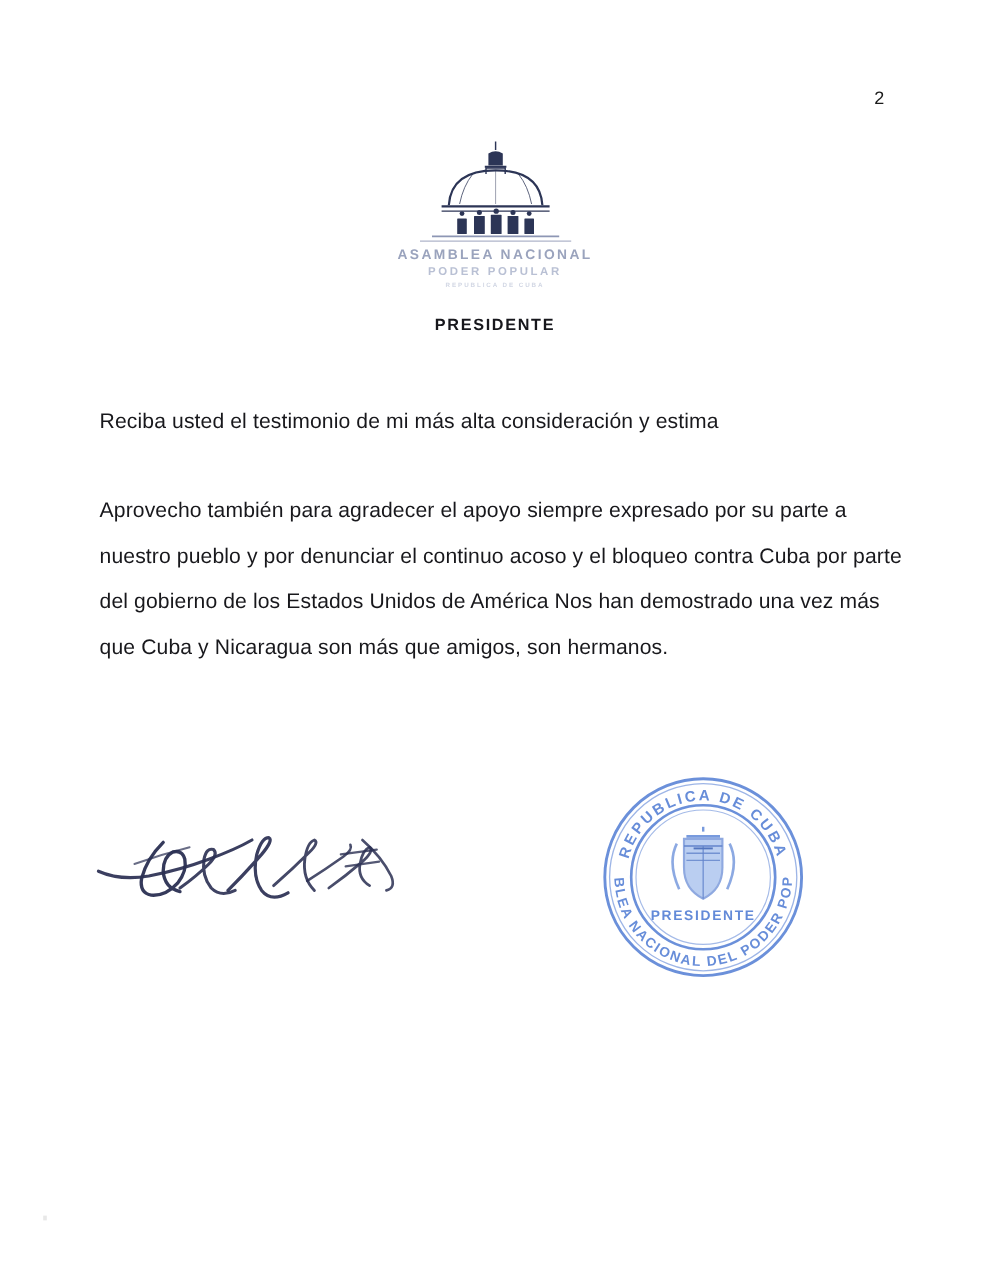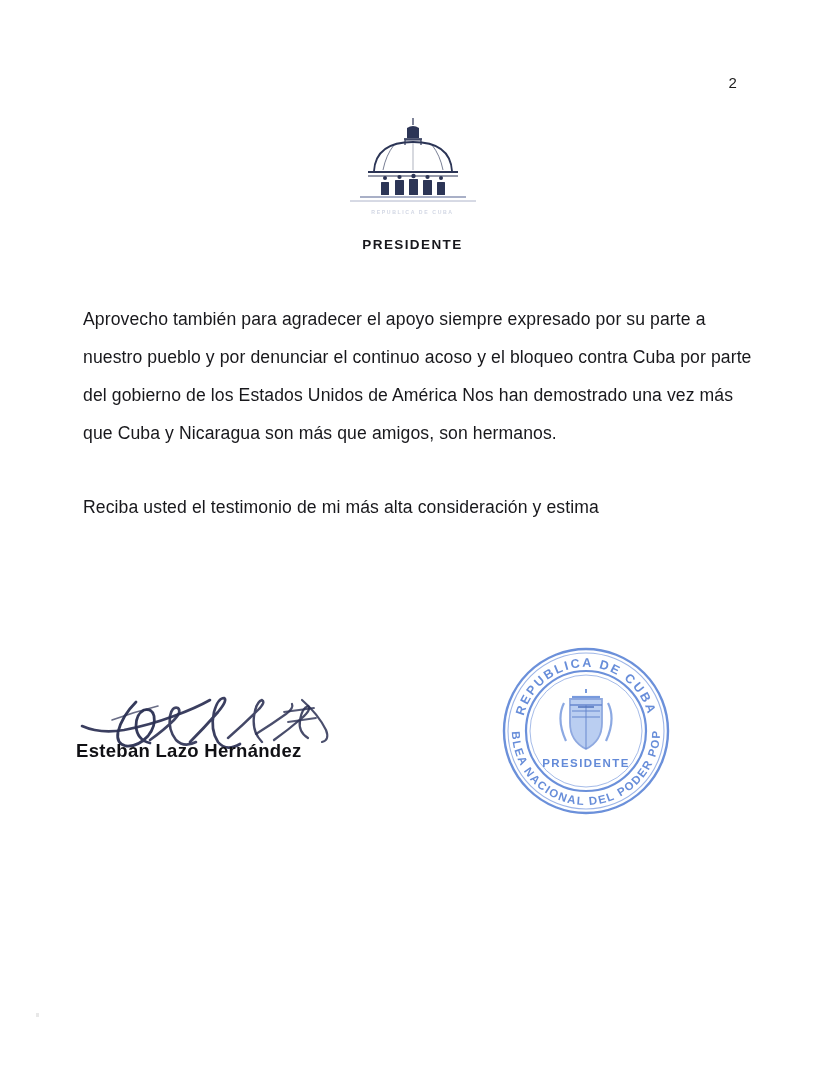--- a/index.html
+++ b/index.html
@@ -175,46 +175,47 @@
         <circle cx="89.5" cy="63" r="2.1"></circle>
         <circle cx="103" cy="64" r="2"></circle>
       </g>
 
       <g stroke="#8d96b4" fill="none">
         <path d="M22 83 L128 83" stroke-width="1.4"></path>
         <path d="M12 87 L138 87" stroke-width="1.0" opacity="0.7"></path>
       </g>
     </svg>
 
+    <div class="letterhead-org">ASAMBLEA NACIONAL</div>
+    <div class="letterhead-sub">PODER POPULAR</div>
     <div class="letterhead-micro">REPUBLICA DE CUBA</div>
     <div class="letterhead-title">PRESIDENTE</div>
   </div>
 
   <div class="body-block">
+    <p class="para para-closing">Reciba usted el testimonio de mi más alta consideración y estima</p>
     <p class="para">Aprovecho también para agradecer el apoyo siempre expresado por su parte a nuestro pueblo y por denunciar el continuo acoso y el bloqueo contra Cuba por parte del gobierno de los Estados Unidos de América Nos han demostrado una vez más que Cuba y Nicaragua son más que amigos, son hermanos.</p>
-    <p class="para para-closing">Reciba usted el testimonio de mi más alta consideración y estima</p>
   </div>
 
   <div class="signature-zone">
     <svg class="signature-ink" viewBox="0 0 260 72">
       <g fill="none" stroke="#2a2f52" stroke-linecap="round" stroke-linejoin="round">
         <path d="M4 36 Q22 44 46 40 Q72 35 96 26 Q118 18 132 10" stroke-width="2.6" opacity="0.92"></path>
         <path d="M58 12 Q44 26 40 42 Q38 54 48 56 Q60 57 70 46 Q78 36 76 26 Q74 18 66 20 Q58 24 58 36 Q59 50 72 53" stroke-width="2.8" opacity="0.95"></path>
         <path d="M72 50 Q86 40 96 30 Q104 22 100 18 Q94 16 92 26 Q90 40 98 50 Q106 58 118 52" stroke-width="2.6" opacity="0.9"></path>
         <path d="M112 52 Q126 38 140 22 Q150 10 146 8 Q140 8 136 22 Q132 40 140 52 Q148 62 162 54" stroke-width="2.7" opacity="0.92"></path>
         <path d="M150 48 Q166 34 180 20 Q188 12 184 10 Q178 12 176 26 Q174 42 184 52" stroke-width="2.4" opacity="0.88"></path>
         <path d="M178 44 Q194 34 208 24 Q216 18 214 14" stroke-width="2.2" opacity="0.85"></path>
         <path d="M196 50 Q210 40 224 28 Q234 19 230 16 Q224 18 222 30 Q220 42 230 48" stroke-width="2.3" opacity="0.86"></path>
         <path d="M206 22 L236 18" stroke-width="1.8" opacity="0.8"></path>
         <path d="M210 32 L238 28" stroke-width="1.8" opacity="0.8"></path>
         <path d="M224 10 Q240 24 248 40 Q252 50 244 52" stroke-width="2.2" opacity="0.85"></path>
         <path d="M34 30 Q56 22 80 16" stroke-width="1.6" opacity="0.7"></path>
       </g>
     </svg>
-    <div class="signer-name">Esteban Lazo Hernández</div>
   </div>
 
   <svg class="seal" viewBox="0 0 172 172">
     <defs>
       <path id="arcTop" d="M 22 86 A 64 64 0 0 1 150 86"></path>
       <path id="arcBottom" d="M 12 86 A 74 74 0 0 0 160 86"></path>
     </defs>
     <g fill="none" stroke="#5b84d6">
       <circle cx="86" cy="86" r="82" stroke-width="2.4" opacity="0.9"></circle>
       <circle cx="86" cy="86" r="78" stroke-width="1.1" opacity="0.6"></circle>

